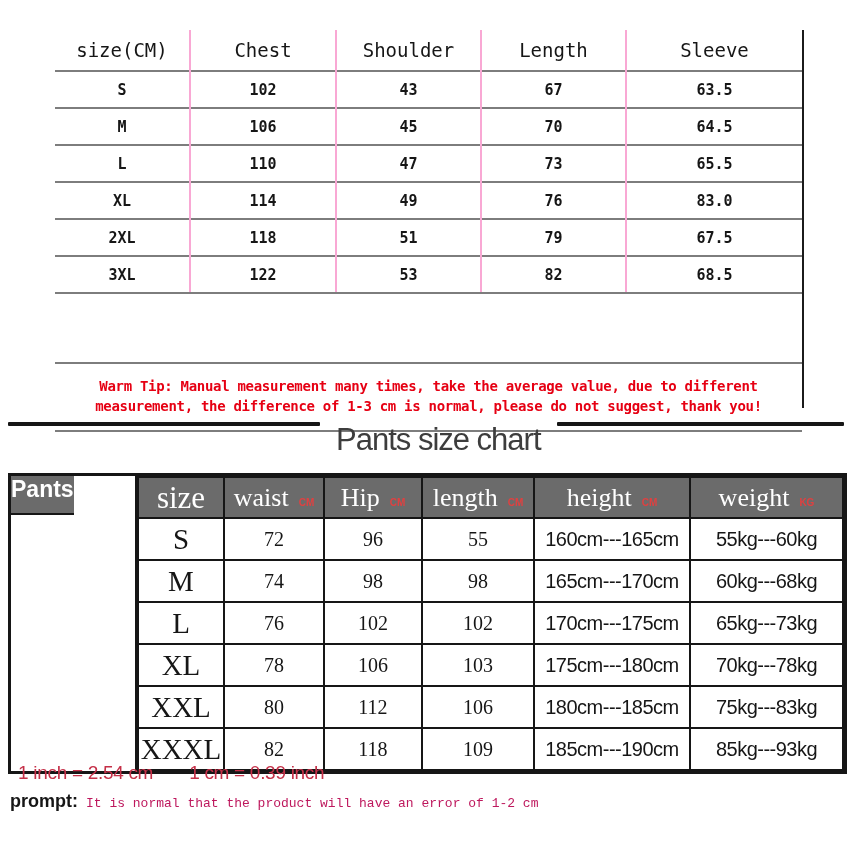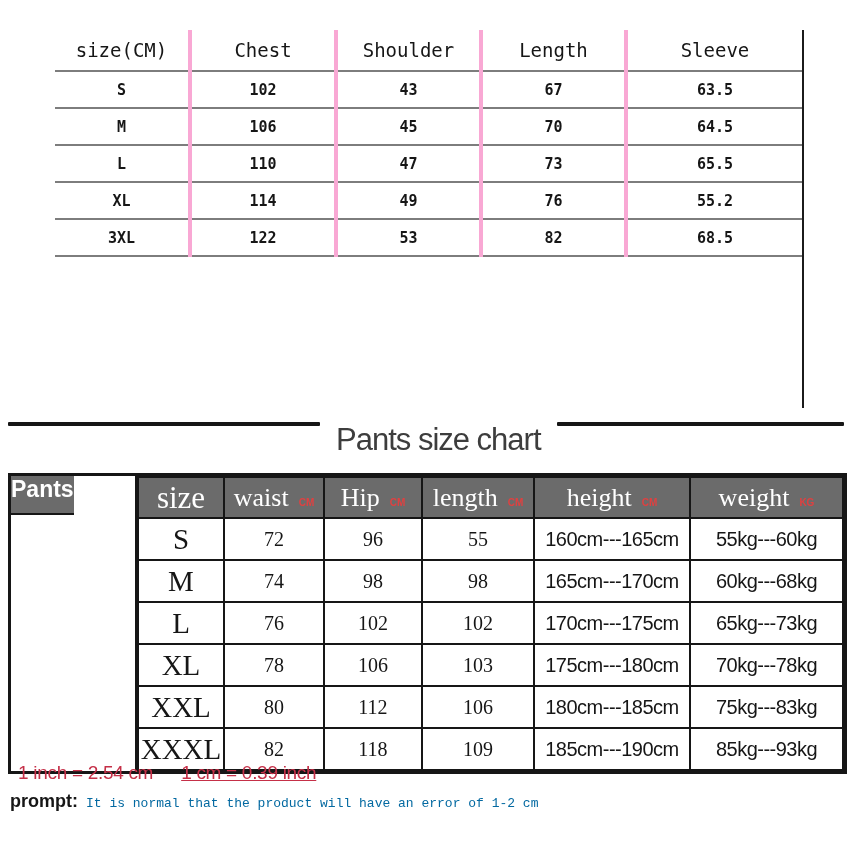--- a/index.html
+++ b/index.html
@@ -7,21 +7,21 @@
         font-family:"Liberation Sans",sans-serif;color:#161616;}
 
   
   .top-wrap{position:absolute;left:55px;top:30px;width:747px;height:378px;
             border-right:2px solid #1b1b1b;}
   table.shirt{border-collapse:collapse;table-layout:fixed;width:747px;}
   table.shirt th{height:38px;font:400 19px "DejaVu Sans Mono",monospace;
                  text-align:center;vertical-align:middle;}
   table.shirt td{height:33px;font:700 15px "DejaVu Sans Mono",monospace;
                  text-align:center;vertical-align:middle;}
-  table.shirt th + th, table.shirt td + td{border-left:4px solid #f9a8d4;}
+  table.shirt th + th, table.shirt td + td{border-left:2px solid #f9a8d4;}
   table.shirt tbody tr td{border-top:2px solid var(--line_gray,#7d7d7d);}
   table.shirt tbody tr:last-child td{border-bottom:2px solid var(--line_gray,#7d7d7d);}
 
   .tip-box{margin-top:68px;border-top:2px solid var(--line_gray,#7d7d7d);
            border-bottom:2px solid var(--line_gray,#7d7d7d);height:66px;
            display:flex;flex-direction:column;justify-content:center;align-items:center;
            color:var(--tip_red,#e60013);font:700 14px "DejaVu Sans Mono",monospace;
            line-height:1.4;text-align:center;letter-spacing:-0.3px;}
 
   
@@ -58,24 +58,24 @@
 
   
   #pants-svg .arrow{stroke:var(--arrow_red,#b03040);stroke-width:2.2;fill:none;}
   #pants-svg .diag-label{fill:#4a4a4a;font-family:"Liberation Sans",sans-serif;}
   #pants-svg marker path{fill:var(--arrow_red,#b03040);}
 
   
   .conv-line{position:absolute;left:18px;top:762px;
              font:400 19px "Liberation Sans",sans-serif;
              color:var(--footer_red,#c53048);letter-spacing:-0.3px;}
-  .conv-line .conv2{margin-left:28px;text-decoration:underline;}
+  .conv-line .conv2{margin-left:36px;}
   .prompt-line{position:absolute;left:10px;top:791px;white-space:nowrap;}
   .prompt-label{font:700 18px "Liberation Sans",sans-serif;color:#161616;margin-top:48px;}
-  .prompt-text{font:400 13px "Liberation Mono",monospace;color:#0369a1;margin-left:8px;}
+  .prompt-text{font:400 13px "Liberation Mono",monospace;color:#be185d;margin-left:8px;}
 </style>
 </head>
 <body>
 
 <div class="page">
 
   <div class="top-wrap">
     <table class="shirt">
       <colgroup>
         <col style="width:135px">
@@ -113,32 +113,43 @@
             <td>110</td>
             <td>47</td>
             <td>73</td>
             <td>65.5</td>
           </tr>
           <tr>
             <td>XL</td>
             <td>114</td>
             <td>49</td>
             <td>76</td>
-            <td>55.2</td>
+            <td>83.0</td>
+          </tr>
+          <tr>
+            <td>2XL</td>
+            <td>118</td>
+            <td>51</td>
+            <td>79</td>
+            <td>67.5</td>
           </tr>
           <tr>
             <td>3XL</td>
             <td>122</td>
             <td>53</td>
             <td>82</td>
             <td>68.5</td>
           </tr>
         </tbody>
     </table>
 
+    <div class="tip-box">
+      <div>Warm Tip: Manual measurement many times, take the average value, due to different</div>
+      <div>measurement, the difference of 1-3 cm is normal, please do not suggest, thank you!</div>
+    </div>
   </div>
 
   <div class="pants-title-row">
     <div class="title-bar left"></div>
     <div class="pants-title">Pants size chart</div>
     <div class="title-bar right"></div>
   </div>
 
   <div class="bottom-wrap">
     <div class="pants-col">

